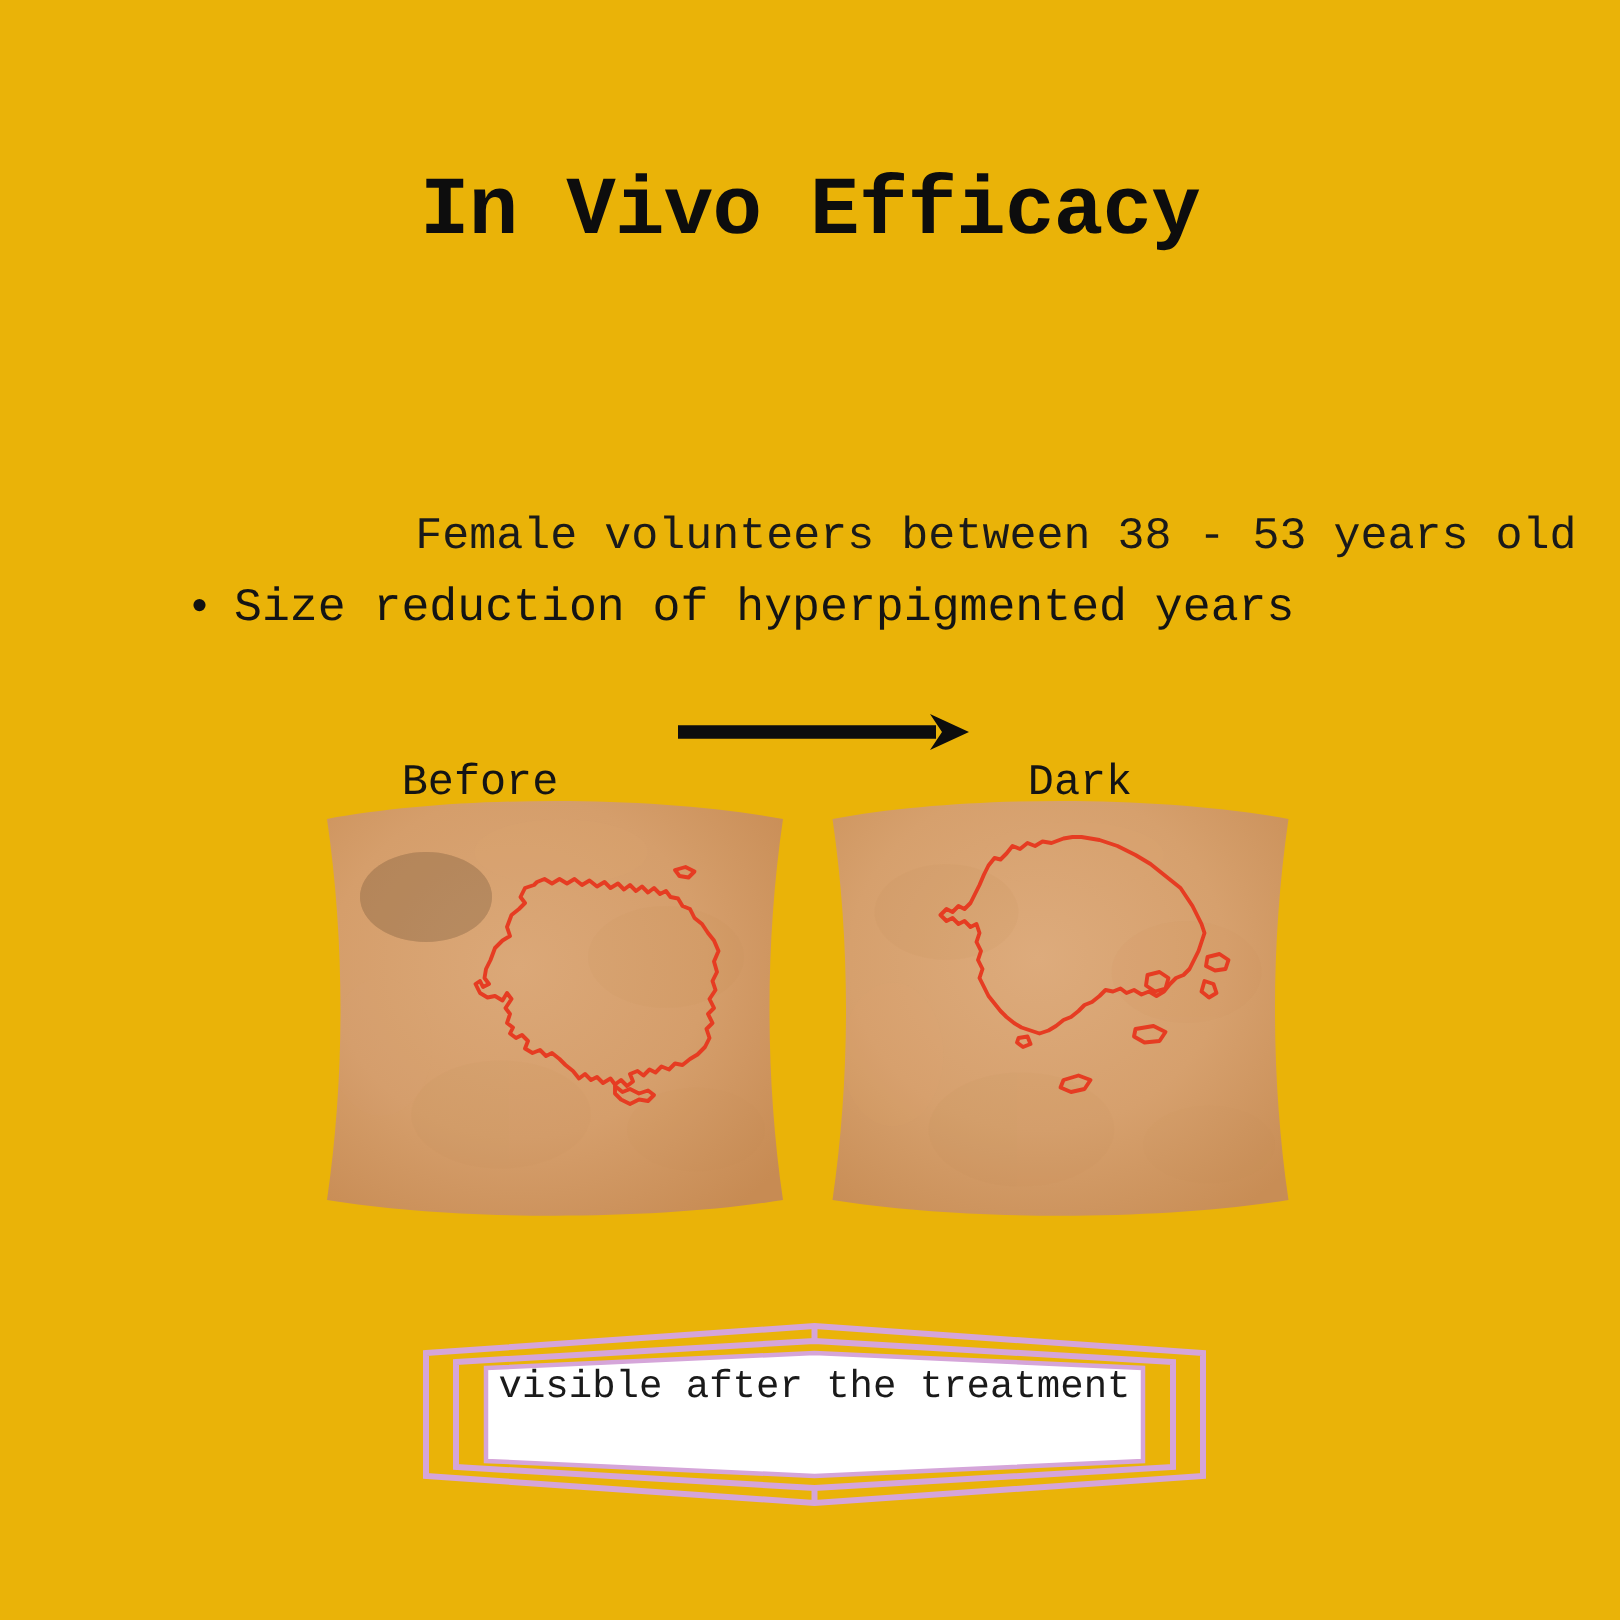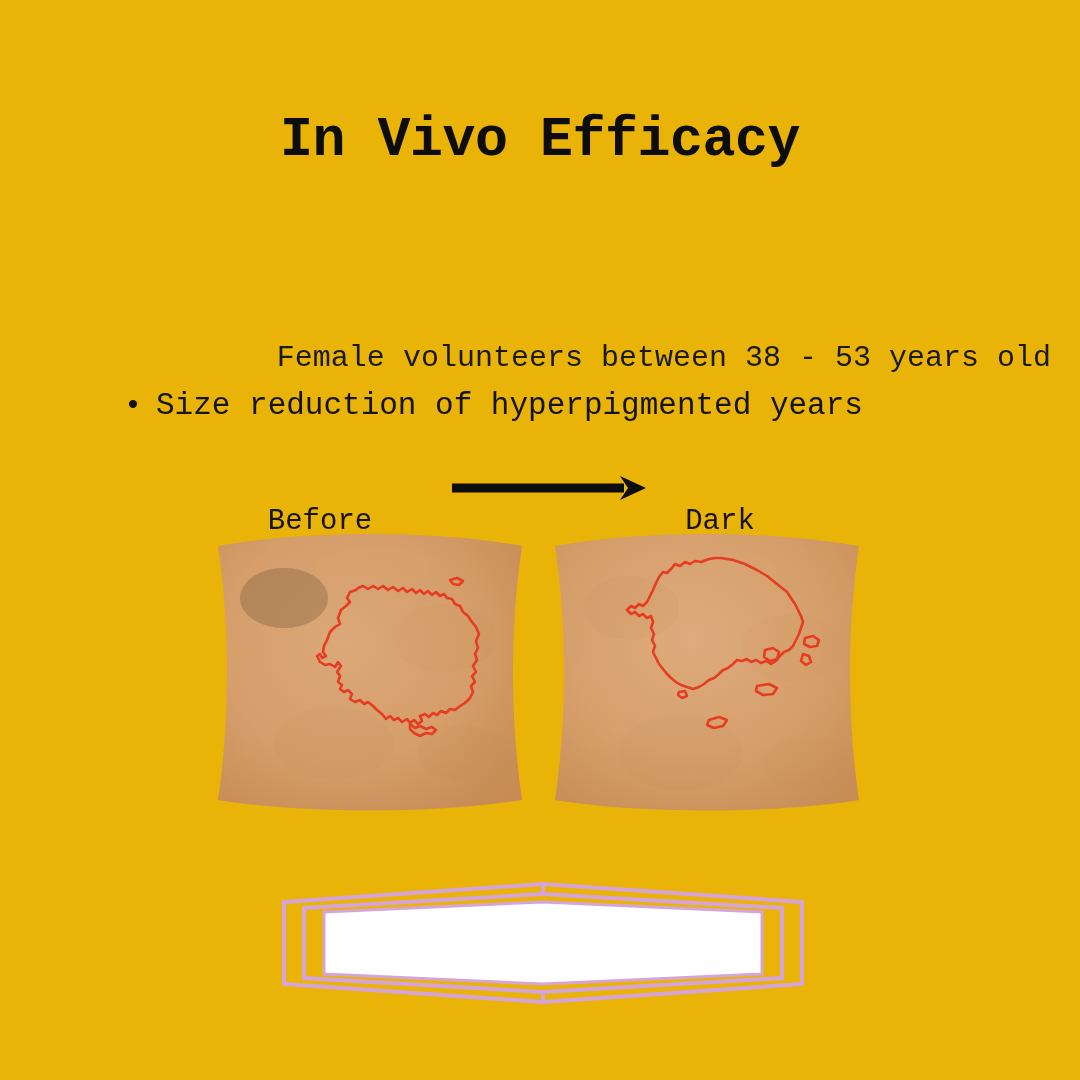--- a/index.html
+++ b/index.html
@@ -289,16 +289,17 @@
 
       <polygon points="22,30 261,16 500,30 500,100 261,114 22,100" fill="none" stroke="#d5a5d9" stroke-width="4"></polygon>
 
       <line x1="261" y1="6" x2="261" y2="18" stroke="#d5a5d9" stroke-width="4"></line>
 
       <line x1="261" y1="112" x2="261" y2="124" stroke="#d5a5d9" stroke-width="4"></line>
 
       <polygon points="42,34 261,24 480,34 480,96 261,106 42,96" fill="#ffffff" stroke="#d5a5d9" stroke-width="3"></polygon>
     </svg>
     <div id="conclusion-text">
+      <span class="line">visible after the treatment</span>
     </div>
   </div>
 
 </div>
 
 </body></html>

